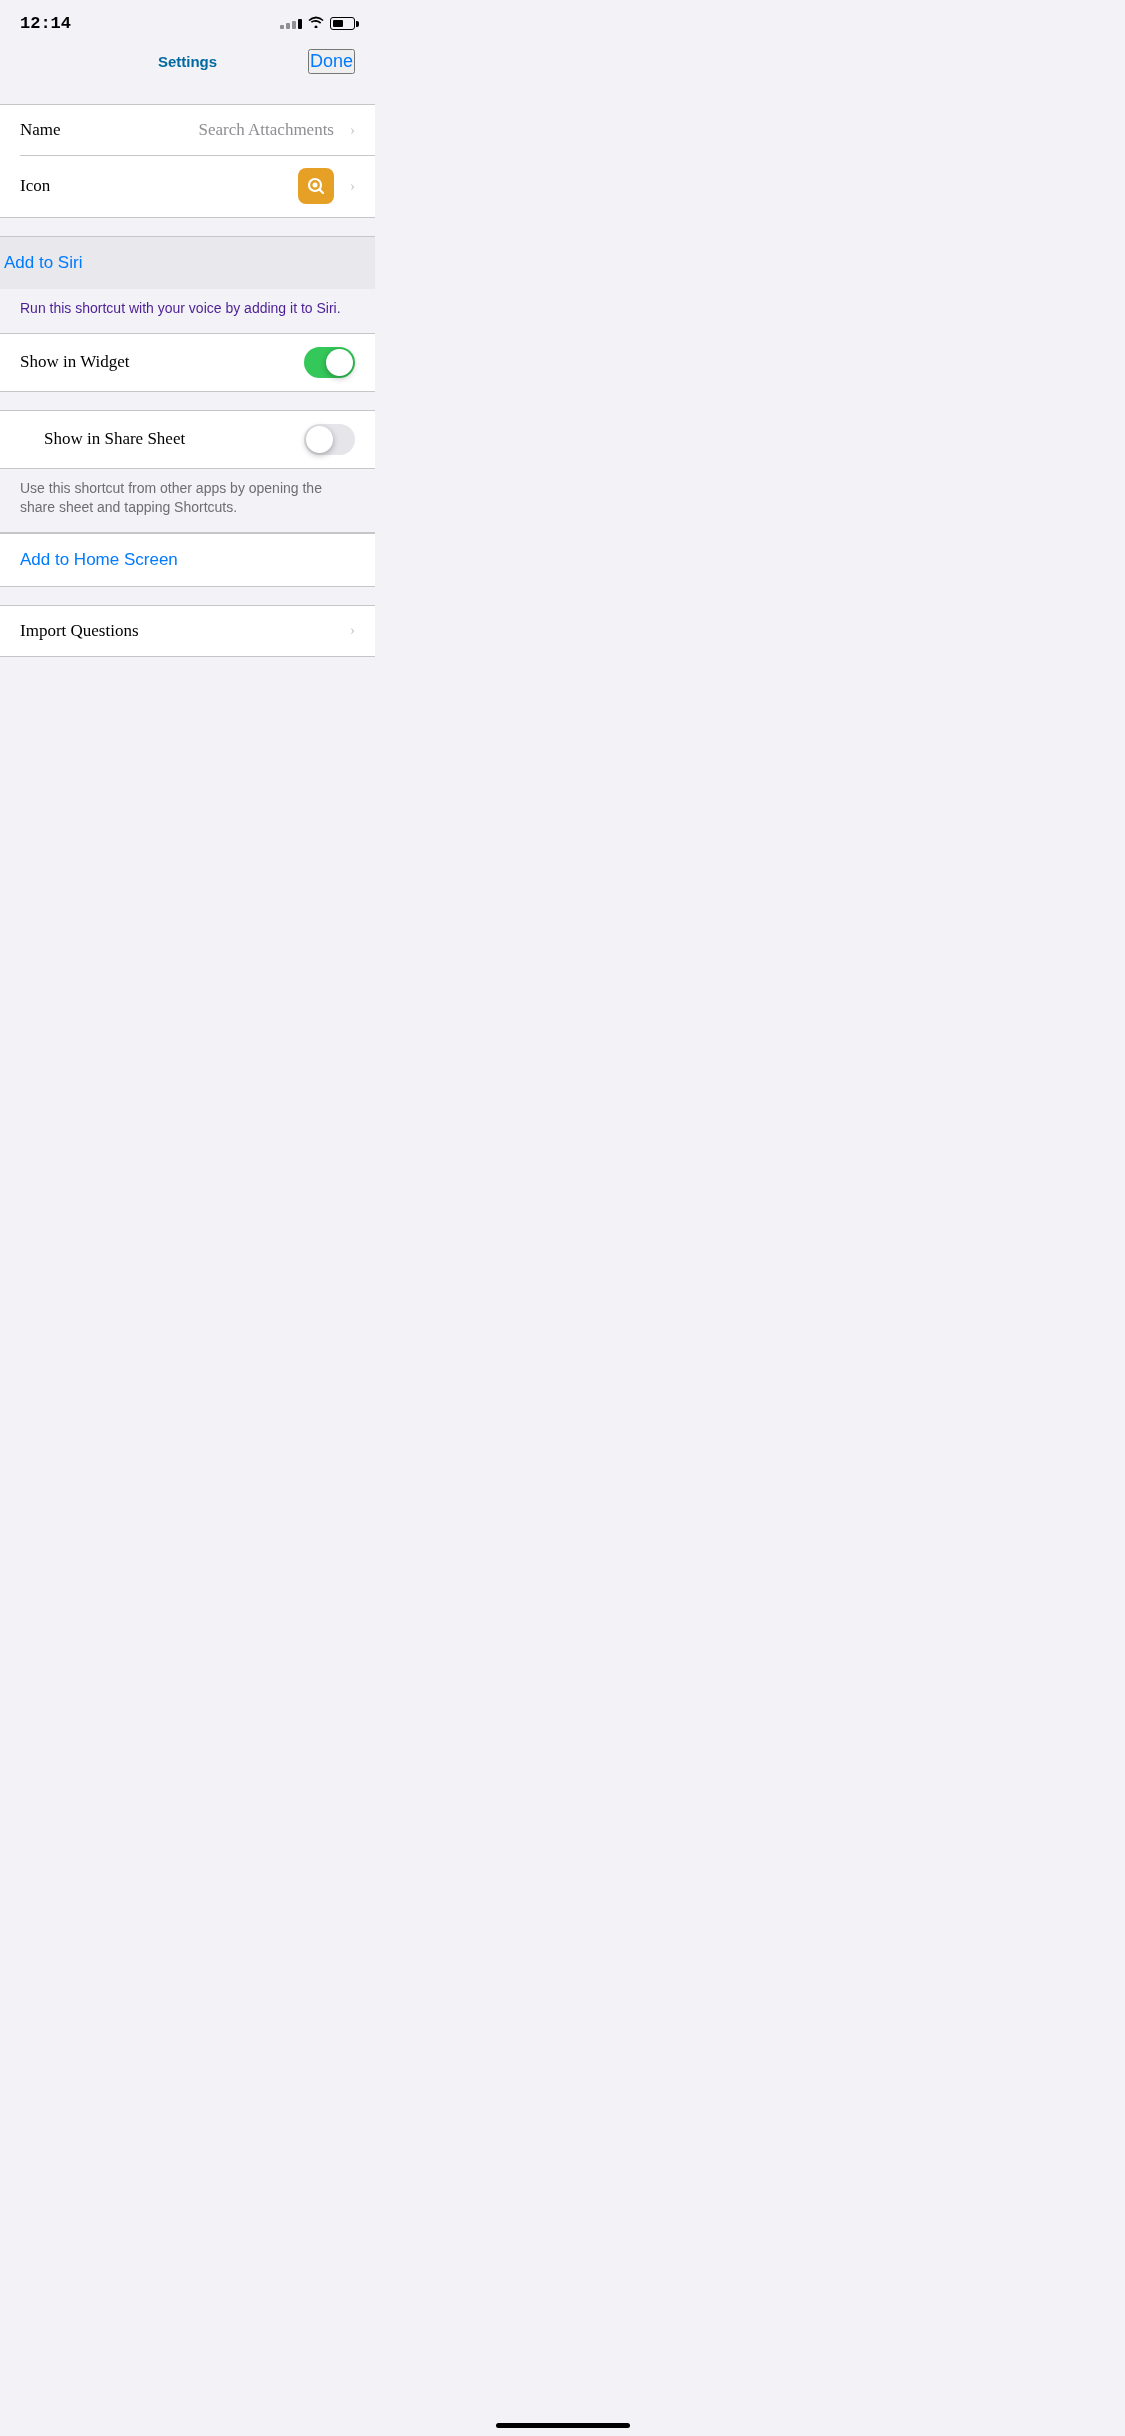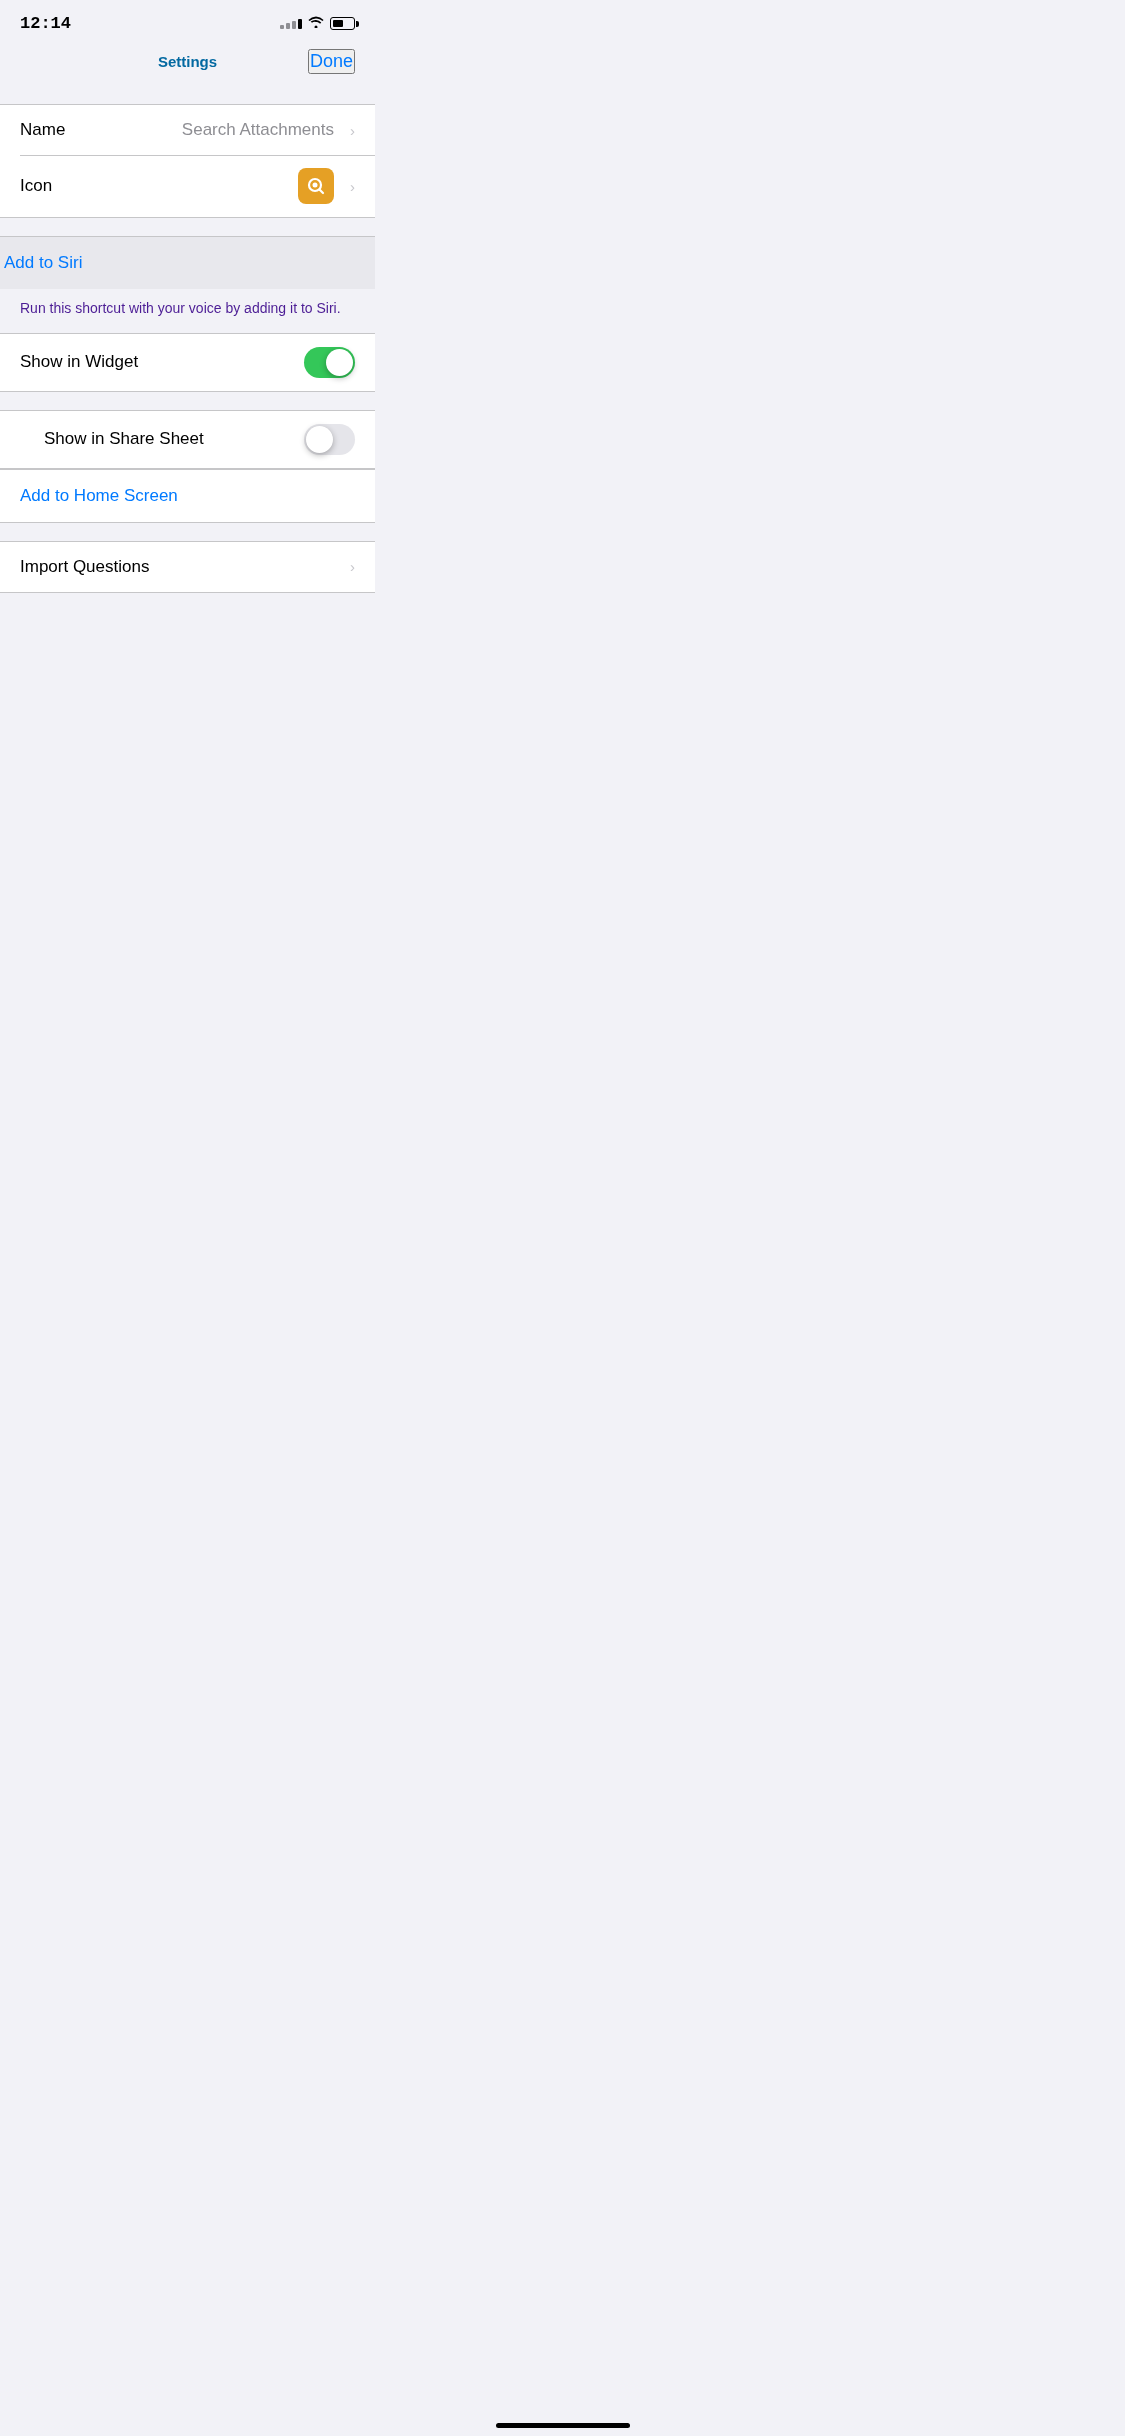--- a/index.html
+++ b/index.html
@@ -132,20 +132,21 @@
     }
 
     .table-row {
       display: flex;
       align-items: center;
       justify-content: space-between;
       padding: 13px 20px;
       background: #fff;
       min-height: 50px;
       position: relative;
+      font-family: Liberation Serif, serif;
     }
 
     .table-row + .table-row::before {
       content: '';
       position: absolute;
       top: 0;
       left: 20px;
       right: 0;
       height: 0.5px;
       background: #c6c6c8;
@@ -399,20 +400,23 @@
 
 <div>
   <div class="share-sheet-section">
     <div class="table-row">
       <span class="row-label">Show in Share Sheet</span>
       <div class="toggle off">
         <div class="toggle-thumb"></div>
       </div>
     </div>
   </div>
+  <div class="share-sheet-desc">
+    <span class="share-sheet-desc-text">Use this shortcut from other apps by opening the share sheet and tapping Shortcuts.</span>
+  </div>
 </div>
 
 <div class="action-section">
   <div class="action-row">
     <span class="action-label">Add to Home Screen</span>
   </div>
 </div>
 
 <div class="section-gap"></div>
 

